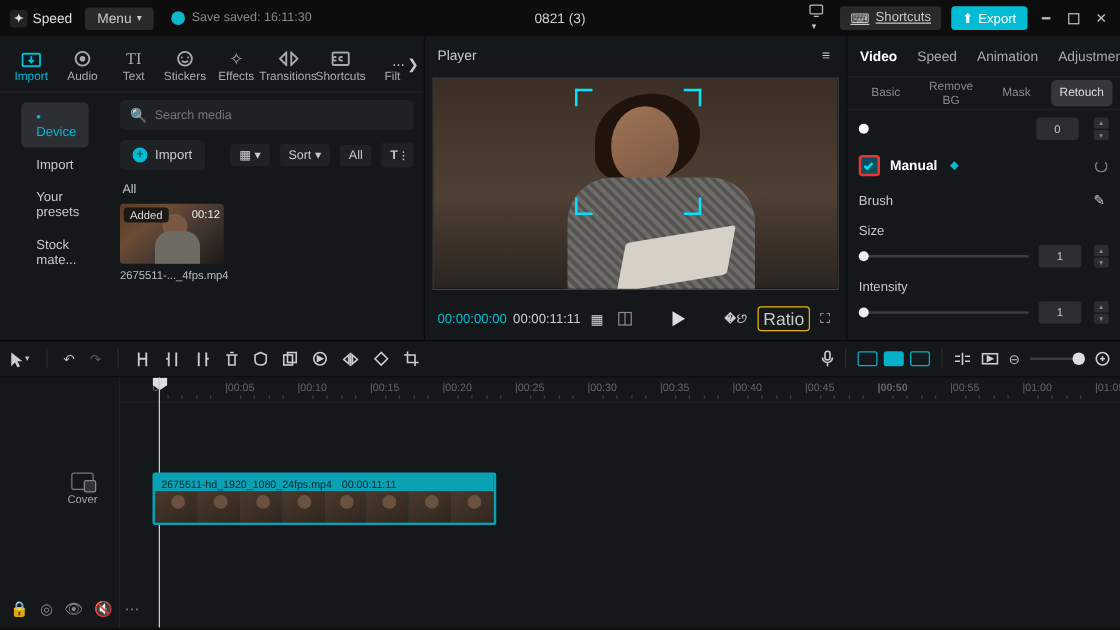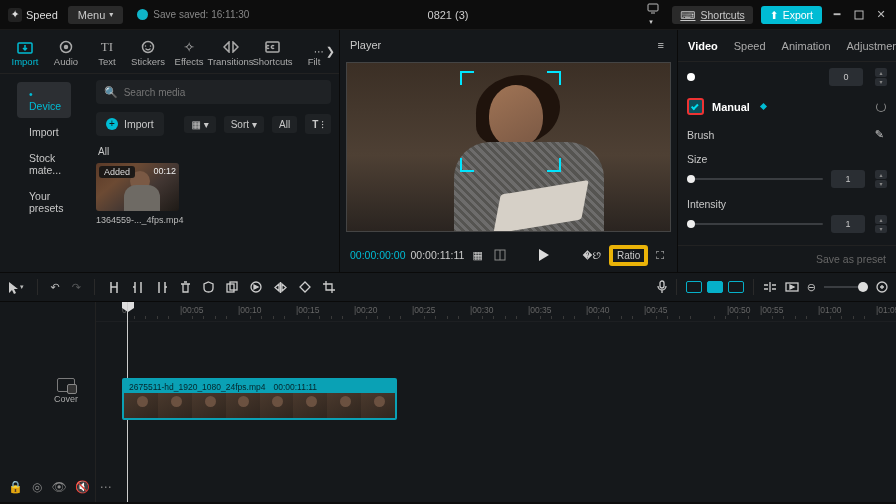--- a/index.html
+++ b/index.html
@@ -54,21 +54,21 @@
   .tablet { position:absolute; left:47%; top:74%; width:84px; height:40px; background:#d6d0c7; border-radius:3px; transform:skewX(-20deg) rotate(-10deg);}
   .corner { position:absolute; width:14px; height:14px; border:2px solid #00e5ff;}
   .tl{top:8px;left:35%;border-right:none;border-bottom:none;} .tr{top:8px;left:62%;border-left:none;border-bottom:none;}
   .bl{top:95px;left:35%;border-right:none;border-top:none;} .br{top:95px;left:62%;border-left:none;border-top:none;}
   .player-ctrl { height:34px; display:flex; align-items:center; padding:0 10px; gap:5px;}
   .tc1 { color:#00bcd4; font-size:10.5px;}
   .tc2 { color:#ccc; font-size:10.5px;}
   .ctrl-spacer { flex:1; display:flex; justify-content:center;}
   .icon-btn { color:#ccc; font-size:11px; padding:2px 3px;}
   .icon-btn svg { display:block; }
-  .ratio-pill { border:4px solid #eab308; border-radius:3px; font-size:10px; padding:1px 4px;}
+  .ratio-pill { border:1px solid #eab308; border-radius:3px; font-size:14px; padding:1px 4px;}
 
   .right-panel { width:218px; background:#15181b; display:flex; flex-direction:column;}
   .rtabs { display:flex; height:32px; align-items:center; padding:0 6px; gap:8px; border-bottom:1px solid #222;}
   .rtab { font-size:11px; color:#aaa; padding:20px 4px;}
   .rtab.active { color:#fff; font-weight:600;}
   .subt-row { display:flex; height:26px; border-bottom:1px solid #222; align-items:stretch; padding:2px 6px; gap:3px;}
   .subtab { flex:1; text-align:center; font-size:9.5px; color:#888; display:flex; align-items:center; justify-content:center; border-radius:4px;}
   .subtab.active { background:#34383d; color:#ddd;}
   .slider-partial { display:flex; align-items:center; gap:10px; padding:6px 9px;}
   .knob { width:8px;height:8px;border-radius:50%;background:#fff;}
@@ -218,22 +218,22 @@
         </div>
       <div class="mtab-more">
           <span style="font-size:10px">⋯</span>
           <span style="font-size:11px">❯</span>
         </div>
     </div>
     <div class="media-body">
       <div class="src-list">
         <div class="src-item active">Device</div>
         <div class="src-item">Import</div>
+        <div class="src-item">Your presets</div>
         <div class="src-item">Stock mate...</div>
-        <div class="src-item">Your presets</div>
       </div>
       <div class="media-main">
         <div class="search-row">
           <span>🔍</span>
           <input placeholder="Search media" style="">
         </div>
         <div style="display:flex; align-items:center; gap:8px; margin-top:8px;">
           <div class="import-btn" style="margin-top:0; flex:0 0 auto;">
             <span class="plus-circ">+</span>
               <span>Import</span>
@@ -245,21 +245,21 @@
           <div class="mini-btn"><b>T</b>⁝</div>
         </div>
         <div class="all-lbl">All</div>
         <div class="thumb-wrap">
           <div class="thumb">
             <div class="head"></div>
               <div class="body"></div>
             <div class="thumb-badge">Added</div>
             <div class="thumb-dur">00:12</div>
           </div>
-          <div class="thumb-name">1364559-..._4fps.mp4</div>
+          <div class="thumb-name">2675511-..._4fps.mp4</div>
         </div>
       </div>
     </div>
   </div>
 
   <div class="player-panel">
     <div class="player-head">
       <span>Player</span>
       <span class="icon-btn">≡</span>
     </div>
@@ -299,20 +299,26 @@
     </div>
   </div>
 
   <div class="right-panel">
     <div class="rtabs">
       <div class="rtab active">Video</div>
       <div class="rtab">Speed</div>
       <div class="rtab">Animation</div>
       <div class="rtab">Adjustment</div>
     </div>
+    <div class="subt-row">
+      <div class="subtab">Basic</div>
+      <div class="subtab">Remove BG</div>
+      <div class="subtab">Mask</div>
+      <div class="subtab active">Retouch</div>
+    </div>
     <div class="slider-partial">
       <span class="knob"></span>
       <span class="numbox">0</span>
       <span class="step">
           <span class="st">▴</span>
           <span class="st">▾</span>
         </span>
     </div>
     <div class="manual-row">
       <span class="red-box">
@@ -345,21 +351,20 @@
         <div class="track">
             <span class="thumb-dot"></span>
           </div>
         <span class="numbox">1</span>
         <span class="step">
             <span class="st">▴</span>
             <span class="st">▾</span>
           </span>
       </div>
     </div>
-    <div class="save-preset">Save as preset</div>
   </div>
 </div>
 
 <div class="toolbar">
   <span class="tb-icon">
       <svg width="11" height="13" fill="#ccc">
         <path d="M1 1 L1 12 L4 9 L6 13 L8 12 L6 8 L10 8 Z"></path>
       </svg>
       <span style="font-size:7px;margin-left:1px">▾</span>
     </span>
@@ -508,21 +513,21 @@
         <span class="tick" style="left: 490px;">|00:40</span>
         <span class="minitick" style="left: 443.6px;"></span>
         <span class="minitick" style="left: 455.2px;"></span>
         <span class="minitick" style="left: 466.8px;"></span>
         <span class="minitick" style="left: 478.4px;"></span>
         <span class="tick" style="left: 548px; text-align: center;">|00:45</span>
         <span class="minitick" style="left: 501.6px;"></span>
         <span class="minitick" style="left: 513.2px;"></span>
         <span class="minitick" style="left: 524.8px;"></span>
         <span class="minitick" style="left: 536.4px;"></span>
-        <span class="tick" style="left: 631px;">|00:50</span>
+        <span class="tick" style="left: 606px; font-weight: bold;">|00:50</span>
         <span class="minitick" style="left: 559.6px;"></span>
         <span class="minitick" style="left: 571.2px;"></span>
         <span class="minitick" style="left: 582.8px;"></span>
         <span class="minitick" style="left: 594.4px;"></span>
         <span class="tick" style="left: 664px;">|00:55</span>
         <span class="minitick" style="left: 617.6px;"></span>
         <span class="minitick" style="left: 629.2px;"></span>
         <span class="minitick" style="left: 640.8px;"></span>
         <span class="minitick" style="left: 652.4px;"></span>
         <span class="tick" style="left: 722px;">|01:00</span>

